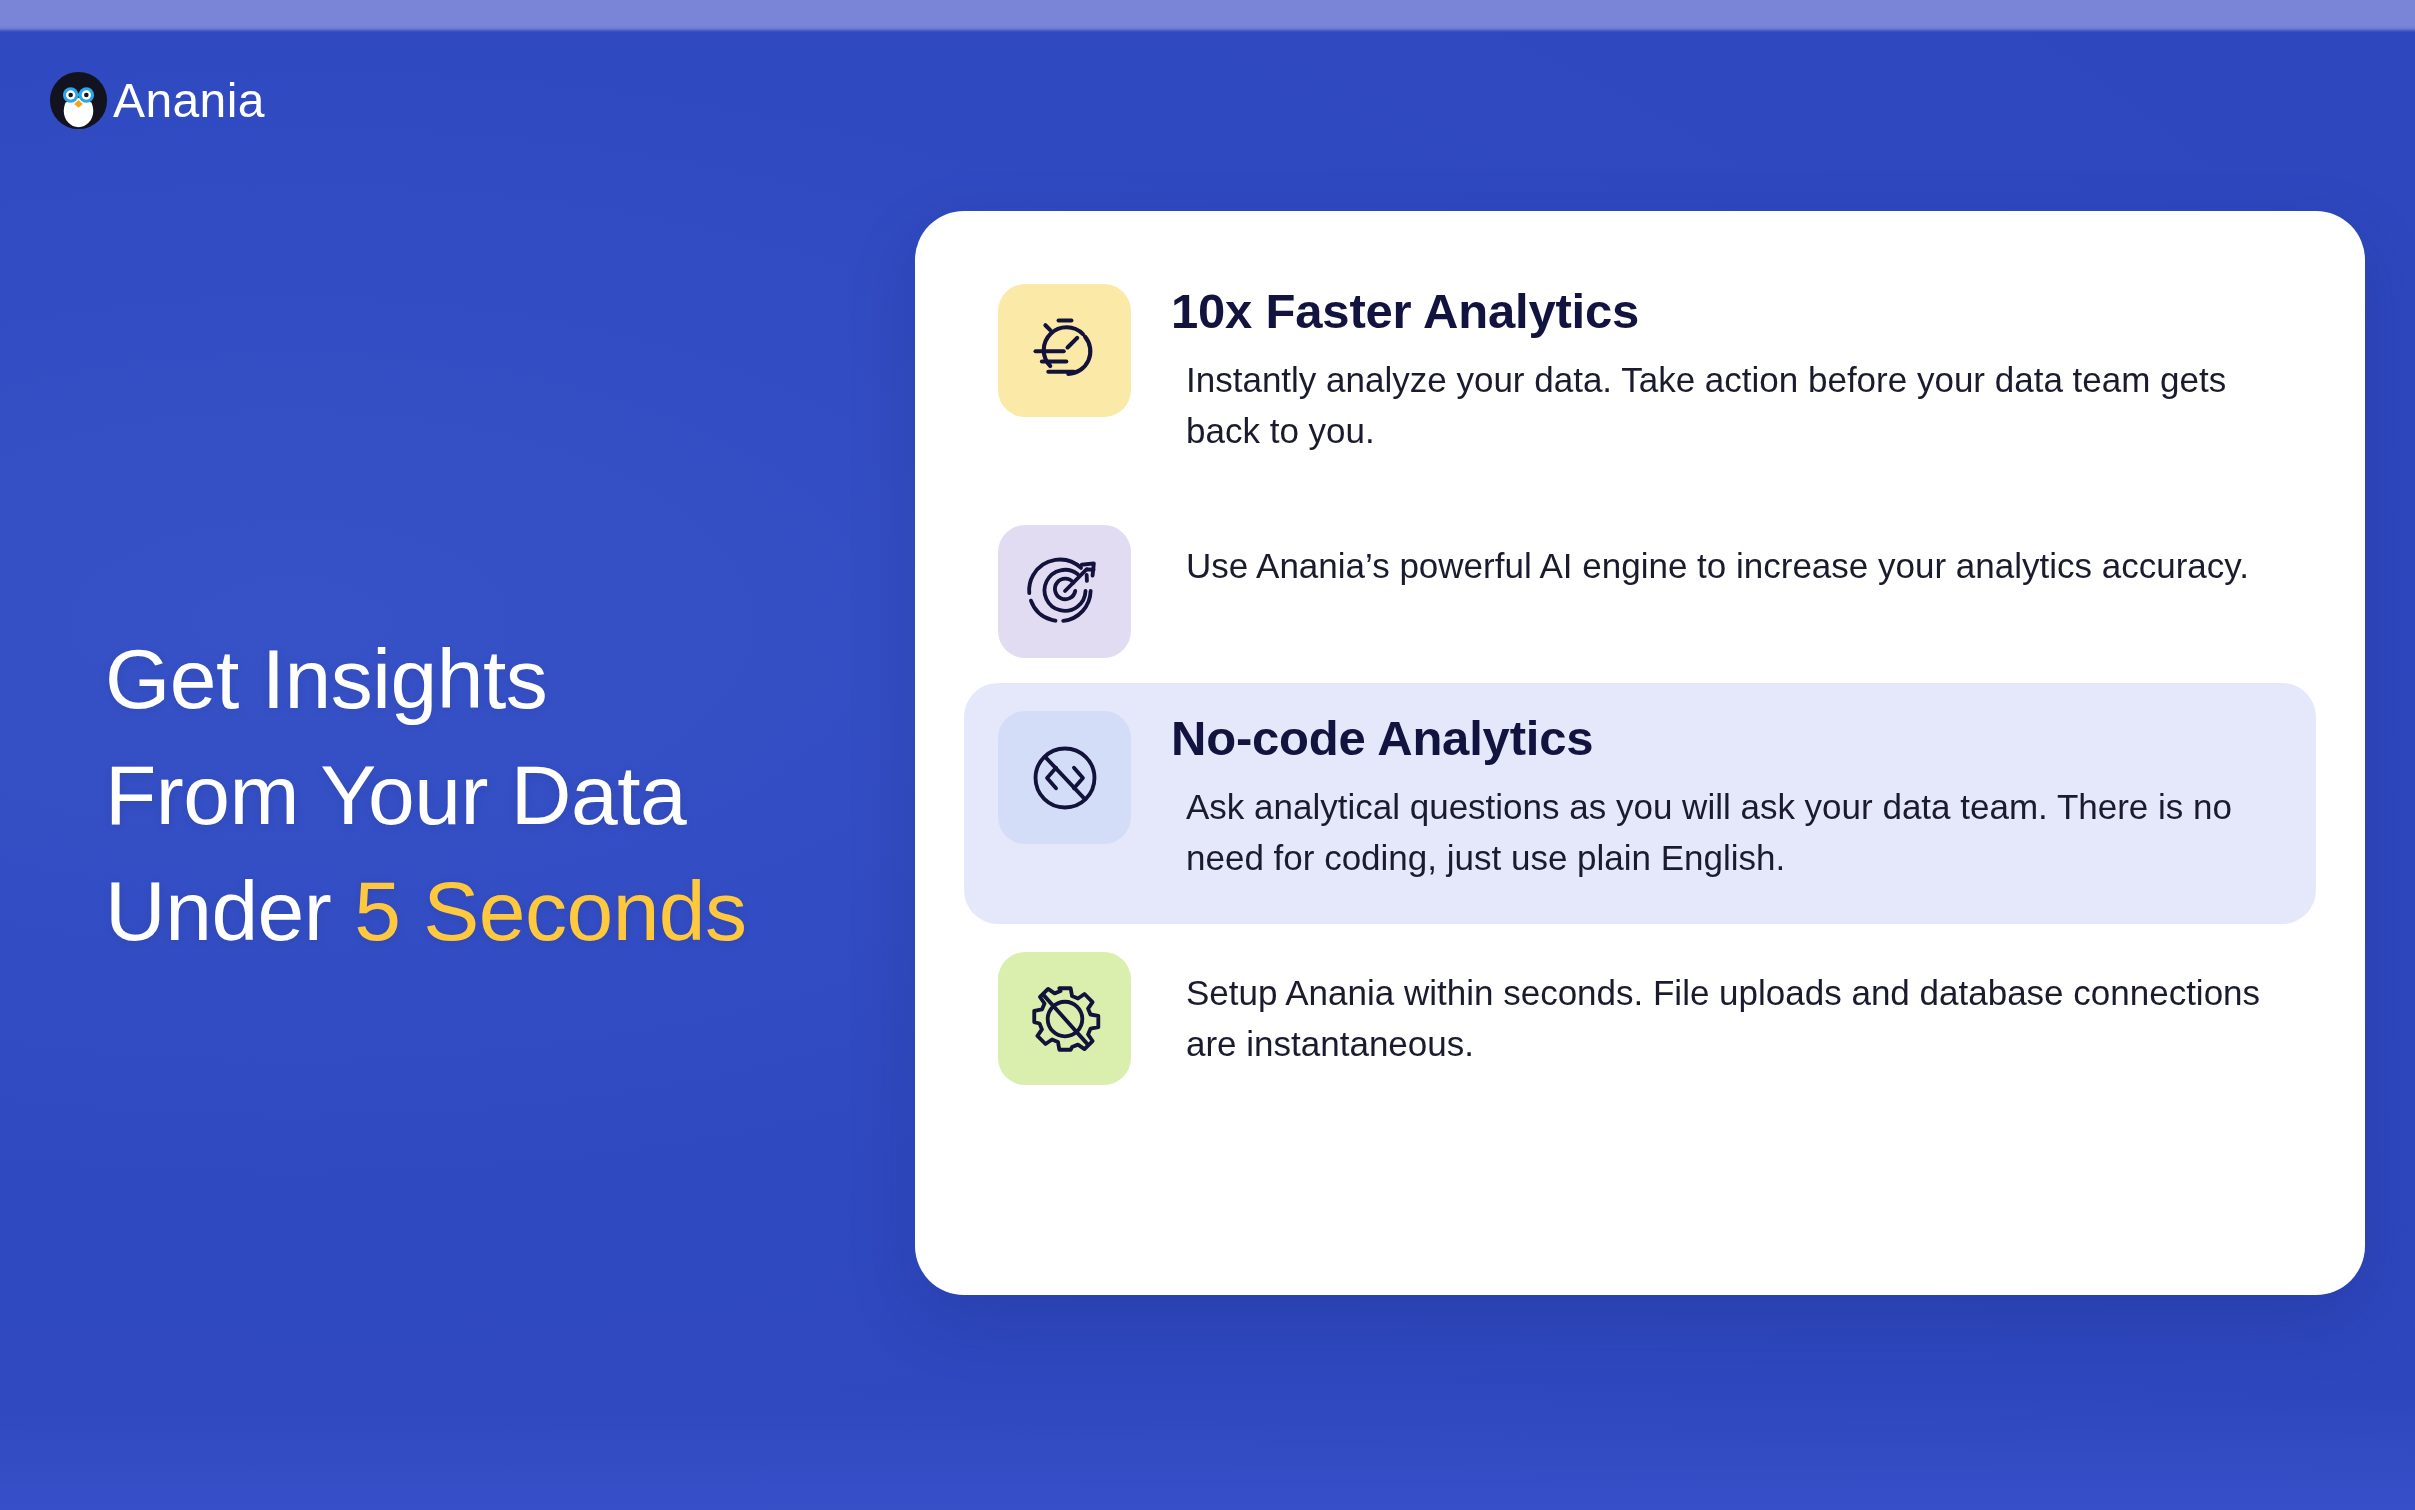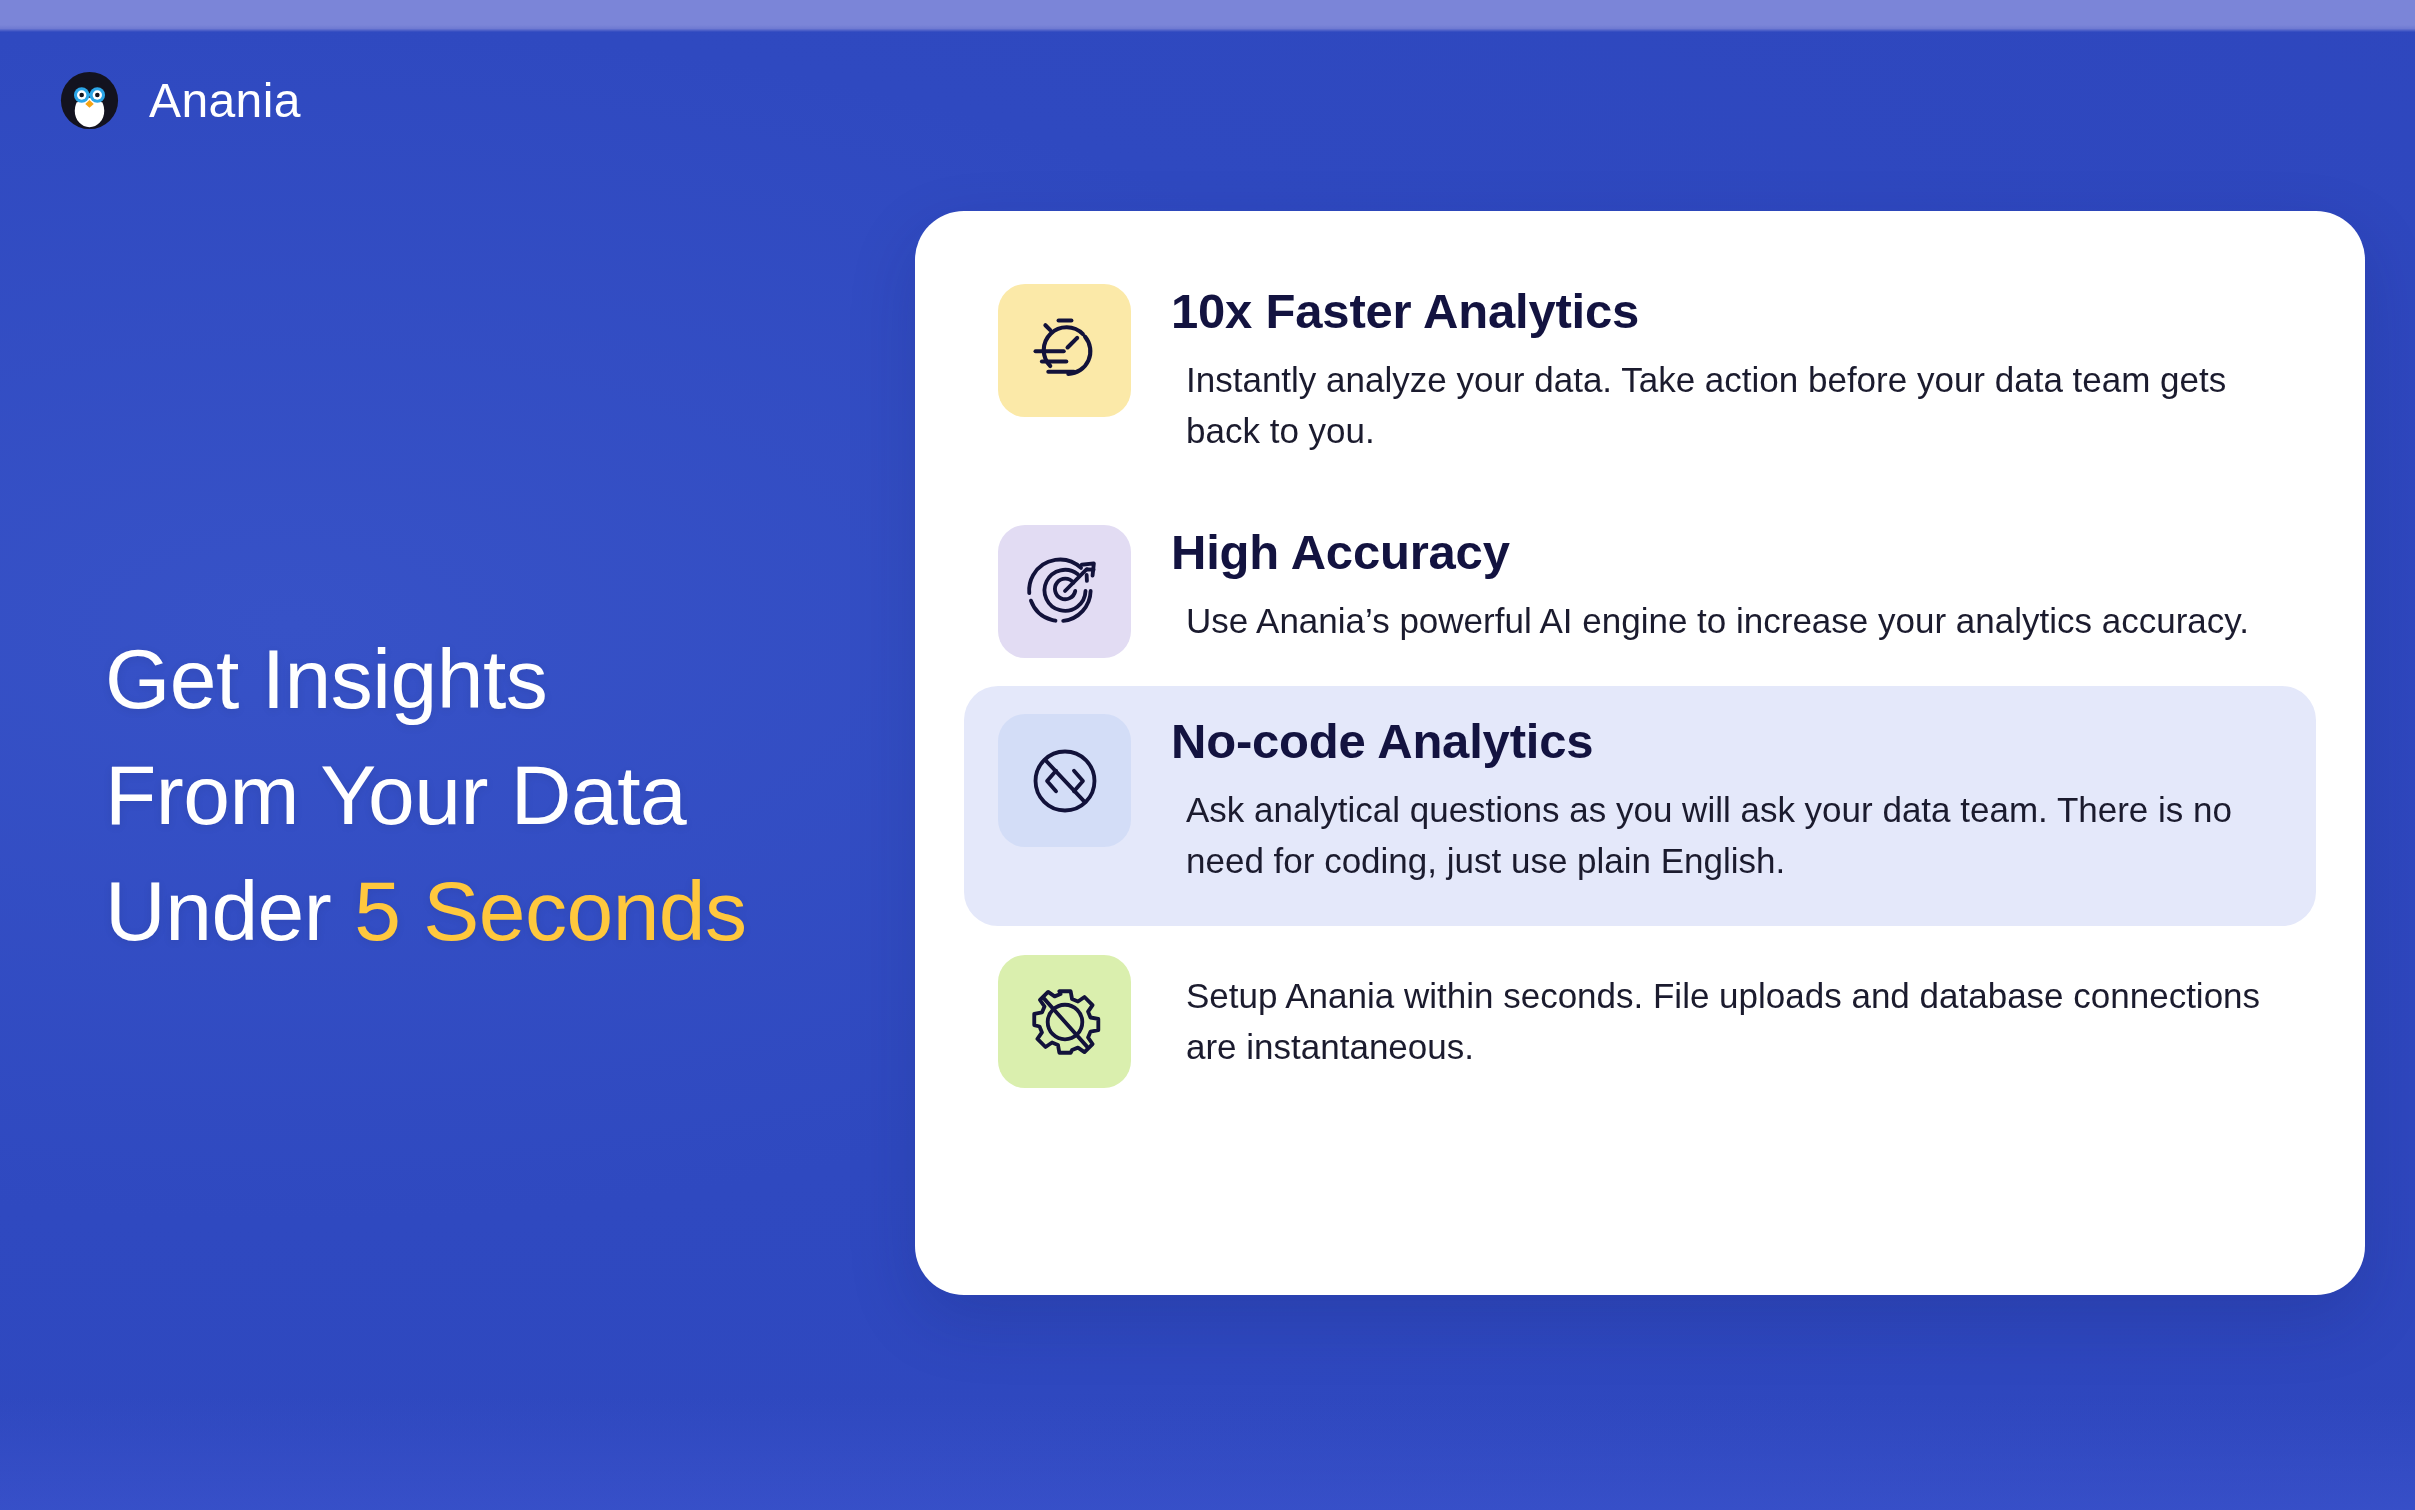--- a/index.html
+++ b/index.html
@@ -21,22 +21,22 @@
     pointer-events:none;
   }
   .stage:after{
     content:"";position:absolute;left:0;right:0;bottom:0;height:114px;
     background:linear-gradient(180deg, rgba(58,82,206,0) 0%, rgba(62,86,208,.55) 100%);
     pointer-events:none;
   }
 
   
   .brand{
-    position:absolute;left:60px;top:71px;
-    display:flex;align-items:center;gap:30px;z-index:5;
+    position:absolute;left:49px;top:71px;
+    display:flex;align-items:center;gap:5px;z-index:5;
   }
   .brand-mark{width:59px;height:59px;display:block;}
   .brand-name{
     color:#ffffff;font-size:48px;letter-spacing:0.4px;
     font-weight:400;line-height:1;white-space:nowrap;
   }
 
   
   .headline{
     position:absolute;left:105px;top:566px;z-index:5;
@@ -144,21 +144,20 @@
           <svg viewBox="0 0 64 64" fill="none" stroke="#12123a" stroke-width="3" stroke-linecap="round" stroke-linejoin="round" aria-hidden="true">
             <path d="M44.5 14A24 24 0 1 0 52 32" stroke-dasharray="58 6 26 6"></path>
             <path d="M42 19A16 16 0 1 0 48 32"></path>
             <path d="M38.5 25.5A8 8 0 1 0 40 32"></path>
             <path d="M32 32l17-17"></path>
             <path d="M45 11.5l9.5-1-1 9.5"></path>
             <path d="M49.5 15.2l4.8.1M48.9 19.5l.2 4.6"></path>
           </svg>
         </span>
         <div class="feature-text">
-          <h2 class="feature-title">High Accuracy</h2>
           <p class="feature-desc">Use Anania’s powerful AI engine to increase your analytics accuracy.</p>
         </div>
       </div>
 
       <div class="feature active">
         <span class="icon-tile tile-blue">
           <svg viewBox="0 0 64 64" fill="none" stroke="#12123a" stroke-width="3" stroke-linecap="round" stroke-linejoin="round" aria-hidden="true">
             <circle cx="32" cy="32" r="23"></circle>
             <path d="M25 24l-7 8 7 8"></path>
             <path d="M39 24l7 8-7 8"></path>

